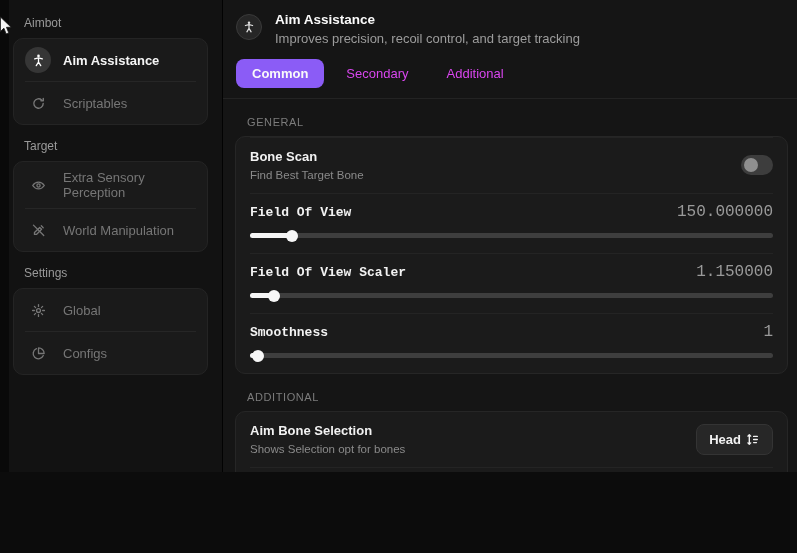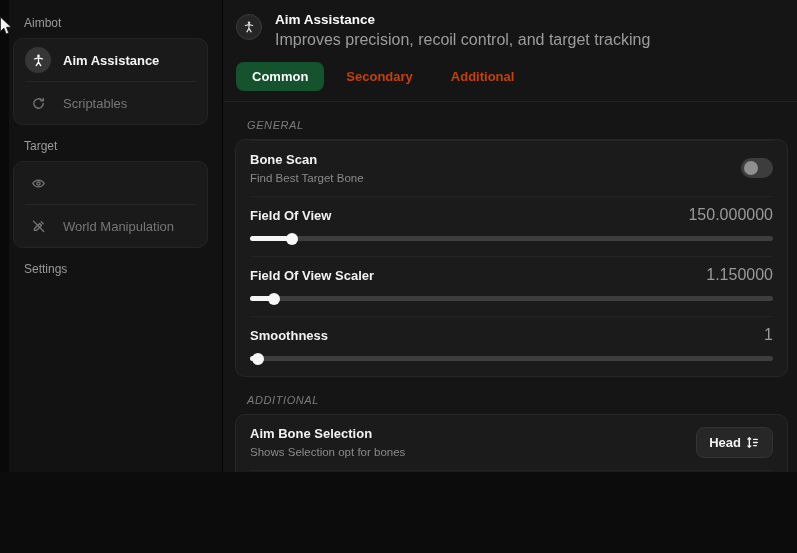--- a/index.html
+++ b/index.html
@@ -23,42 +23,42 @@
   .chip { background:#363636; border-radius:50%; color:#fff; }
   .sb-div { height:1px; background:#262626; margin:0 11px; }
 
   
   .main { flex:1; background:#151515; border-left:1px solid #020202; display:flex; flex-direction:column; }
   .m-header { padding:12px 16px 0 13px; display:flex; gap:13px; align-items:flex-start; }
   .avatar { width:26px; height:26px; border-radius:50%; background:#262626; border:1px solid #3a3a3a;
             display:flex; align-items:center; justify-content:center; color:#e0e0e0; margin-top:2px; flex:0 0 26px; }
   .avatar svg { width:14px; height:14px; }
   .m-title { font-size:13.5px; font-weight:700; color:#fafafa; }
-  .m-sub { font-size:16px; color:#9c9c9c; margin-top:4px; }
+  .m-sub { font-size:13px; color:#9c9c9c; margin-top:4px; }
   .tabs { display:flex; gap:6px; padding:13px 0 10px 13px; border-bottom:1px solid #232323; }
-  .tab { font-size:13px; color:#c2410c; padding:7px 16px; border-radius:8px; cursor:pointer;font-weight:bold; }
-  .tab.active { background:#14532d; color:#fafafa; font-weight:700; }
+  .tab { font-size:13px; color:#d946ef; padding:7px 16px; border-radius:8px; cursor:pointer; }
+  .tab.active { background:#8b5cf6; color:#fafafa; font-weight:700; }
 
   .content { flex:1; padding:0 9px 0 12px; overflow:hidden; }
-  .sec-label { font-size:11px; letter-spacing:.6px; color:#7c7c7c; margin:17px 0 8px 12px;font-style:italic; }
+  .sec-label { font-size:11px; letter-spacing:.6px; color:#7c7c7c; margin:17px 0 8px 12px; }
   .card { background:#1b1b1b; border:1px solid #262626; border-radius:10px; overflow:hidden; }
   .row-div { height:1px; background:#242424; margin:0 14px; }
 
   .toggle-row { display:flex; align-items:center; justify-content:space-between; padding:11px 14px 12px; }
   .row-title { font-size:13px; font-weight:700; color:#f2f2f2; }
   .row-desc { font-size:11.5px; color:#8a8a8a; margin-top:5px; }
 
   .toggle { width:32px; height:20px; border-radius:10px; position:relative; cursor:pointer; flex:0 0 32px; }
   .toggle.on { background:#f5f5f5; }
   .toggle.off { background:#3d3d3d; }
   .tknob { width:14px; height:14px; border-radius:50%; position:absolute; top:3px; }
   .toggle.on .tknob { right:3px; background:#161616; }
   .toggle.off .tknob { left:3px; background:#8f8f8f; }
 
-  .slider-row { padding:9px 14px 11px; }
+  .slider-row { padding:9px 14px 11px;font-family:Liberation Mono, monospace; }
   .slider-head { display:flex; justify-content:space-between; align-items:baseline; }
   .row-value { font-size:16px; color:#9a9a9a; }
   .slider { margin-top:8px; position:relative; height:13px; cursor:pointer; }
   .sl-track { position:absolute; top:4px; left:0; right:0; height:5px; border-radius:3px; background:#3e3e3e; }
   .sl-fill { position:absolute; left:0; top:0; bottom:0; background:#f5f5f5; border-radius:3px; }
   .sl-knob { position:absolute; top:-3.5px; width:12px; height:12px; background:#f7f7f7; border-radius:50%; }
 
   .select-btn { display:flex; align-items:center; gap:4px; background:#272727; border:1px solid #343434;
                 border-radius:8px; color:#f2f2f2; font-size:13px; font-weight:700; padding:7px 12px;
                 font-family:inherit; cursor:pointer; }
@@ -102,34 +102,56 @@
       </div>
       <div class="sb-label">Target</div>
       <div class="sb-card">
         <div class="sb-item">
           <span class="icon-box ">
             <svg viewBox="0 0 16 16" fill="none" stroke="currentColor" stroke-width="1.4" stroke-linecap="round" stroke-linejoin="round">
               <path d="M1.8 8s2.4-3.6 6.2-3.6S14.2 8 14.2 8 11.8 11.6 8 11.6 1.8 8 1.8 8z"></path>
               <circle cx="8" cy="8" r="1.7"></circle>
             </svg>
           </span>
+          <span>Extra Sensory Perception</span>
         </div>
         <div class="sb-div"></div>
         <div class="sb-item">
           <span class="icon-box ">
             <svg viewBox="0 0 16 16" fill="none" stroke="currentColor" stroke-width="1.4" stroke-linecap="round" stroke-linejoin="round">
               <path d="M9.3 4.7l2 2-5.5 5.5H3.7v-2.1z"></path>
               <path d="M11 3l2 2"></path>
               <line x1="2.6" y1="2.3" x2="13.6" y2="13.3"></line>
             </svg>
           </span>
           <span>World Manipulation</span>
         </div>
       </div>
       <div class="sb-label">Settings</div>
+      <div class="sb-card">
+        <div class="sb-item">
+          <span class="icon-box ">
+            <svg viewBox="0 0 16 16" fill="none" stroke="currentColor" stroke-width="1.4" stroke-linecap="round">
+              <circle cx="8" cy="8" r="2.1"></circle>
+              <path d="M8 1.7v1.9M8 12.4v1.9M1.7 8h1.9M12.4 8h1.9M3.6 3.6l1.3 1.3M11.1 11.1l1.3 1.3M12.4 3.6l-1.3 1.3M4.9 11.1l-1.3 1.3"></path>
+            </svg>
+          </span>
+          <span>Global</span>
+        </div>
+        <div class="sb-div"></div>
+        <div class="sb-item">
+          <span class="icon-box ">
+            <svg viewBox="0 0 16 16" fill="none" stroke="currentColor" stroke-width="1.4" stroke-linecap="round" stroke-linejoin="round">
+              <path d="M13.1 10.2A5.6 5.6 0 1 1 5.8 2.9"></path>
+              <path d="M14 8A6 6 0 0 0 8 2v6z"></path>
+            </svg>
+          </span>
+          <span>Configs</span>
+        </div>
+      </div>
     </nav>
   <section class="main">
     <div class="m-header">
       <div class="avatar">
         <svg viewBox="0 0 16 16" fill="none" stroke="currentColor" stroke-width="1.4" stroke-linecap="round" stroke-linejoin="round">
           <circle cx="8" cy="3.1" r="1.4" fill="currentColor" stroke="none"></circle>
           <path d="M3.9 6.3 8 5.3l4.1 1M8 5.3v4.3M8 9.6l-2.4 3.9M8 9.6l2.4 3.9"></path>
         </svg>
       </div>
       <div>

